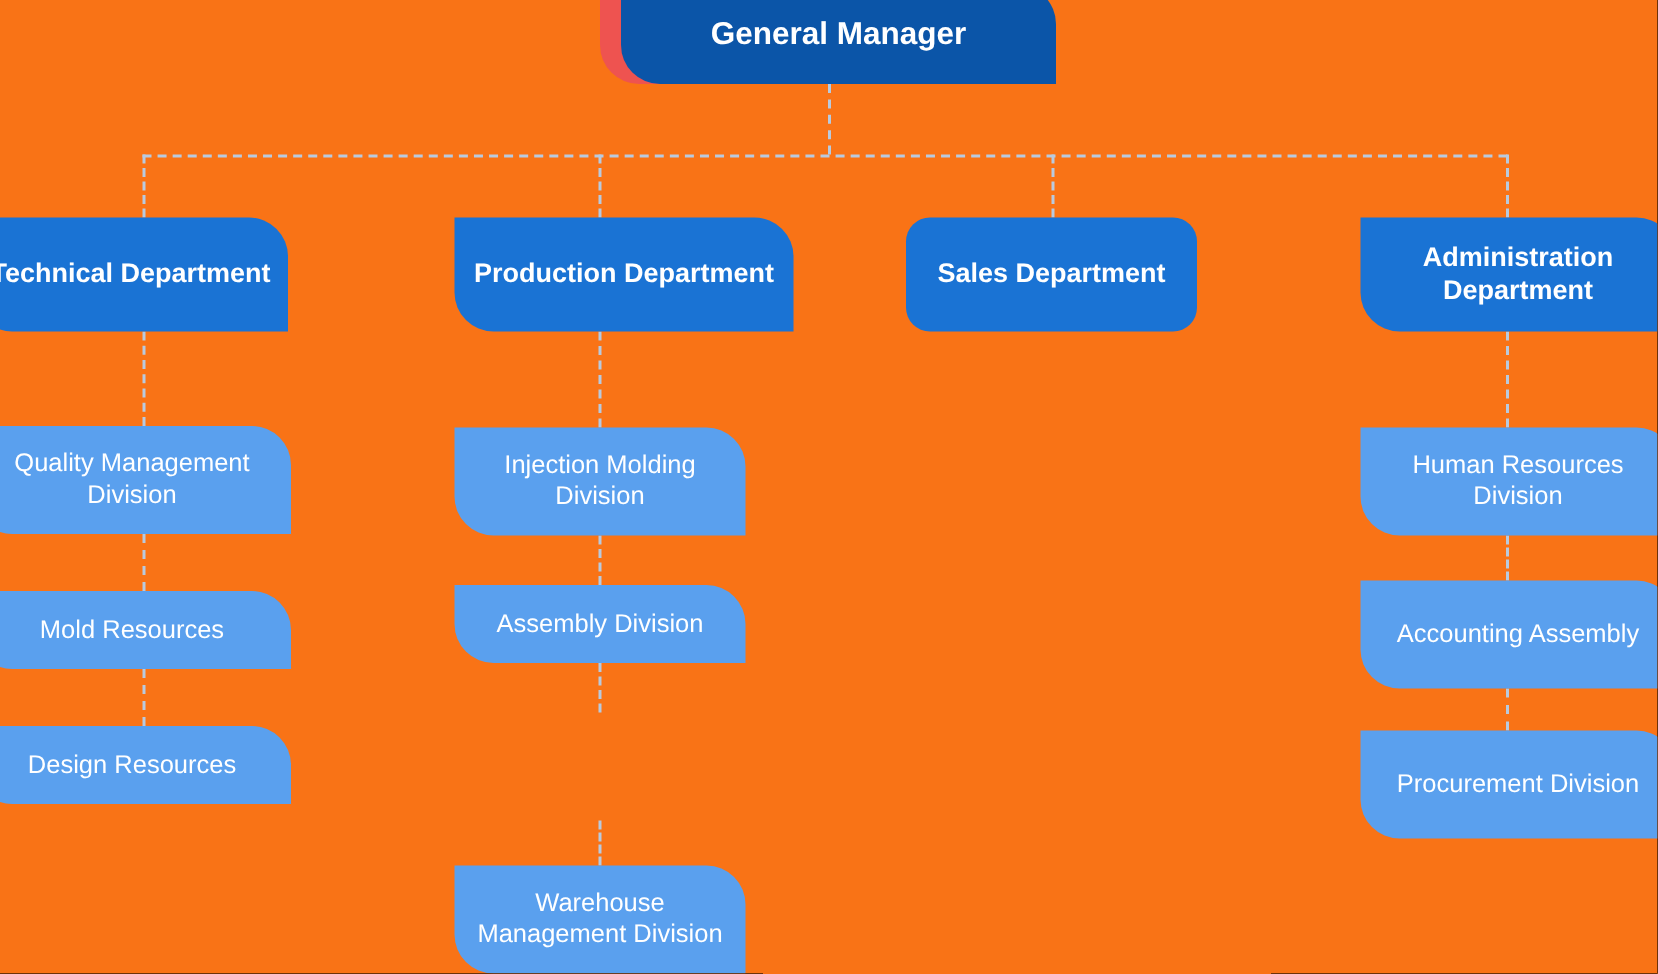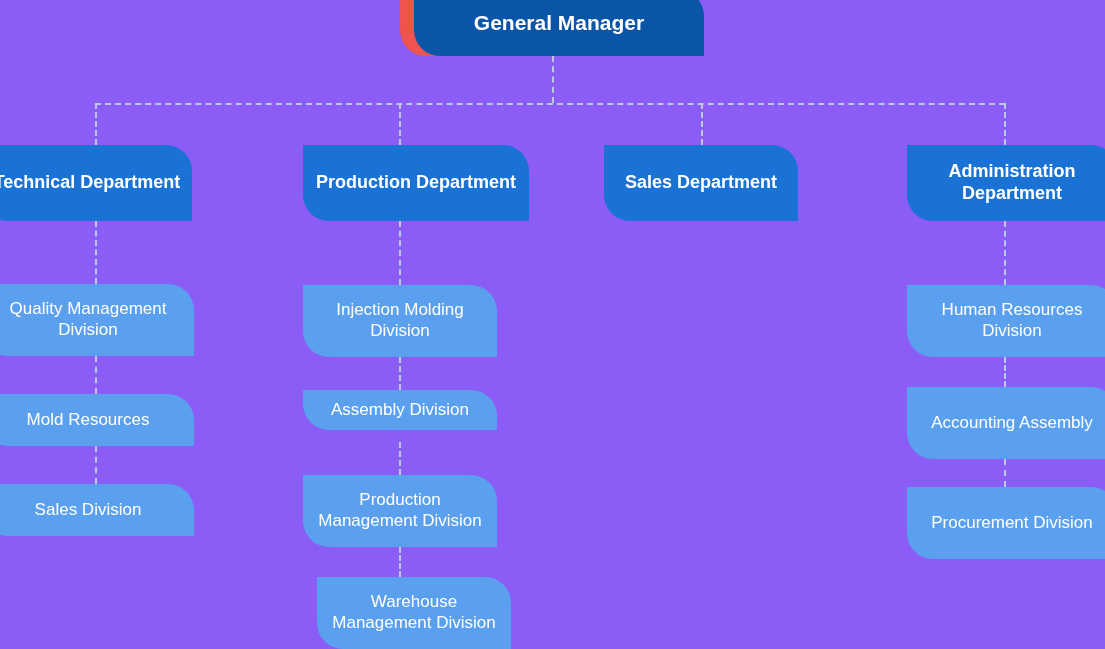--- a/index.html
+++ b/index.html
@@ -4,21 +4,21 @@
 <style>
   html, body {
     margin: 0;
     padding: 0;
     background: #000000;
   }
   #chart-canvas {
     position: relative;
     width: 1105px;
     height: 649px;
-    background: #8b5cf6;
+    background: #f97316;
     overflow: hidden;
     font-family: "Liberation Sans", sans-serif;
   }
 
   
   .conn {
     position: absolute;
     background: transparent;
   }
   .conn-v {
@@ -91,62 +91,59 @@
   <div class="conn conn-v" style="left:1004px; top:103px; height:42px;"></div>
 
   <div class="node node-dept" style="left:-18px; top:145px; width:210px; height:76px;">
     <span>Technical Department</span>
   </div>
 
   <div class="node node-dept" style="left:303px; top:145px; width:226px; height:76px;">
     <span>Production Department</span>
   </div>
 
-  <div class="node node-dept" style="left:604px; top:145px; width:194px; height:76px;">
+  <div class="node node-dept" style="left:604px; top:145px; width:194px; height:76px;border-radius:16px;">
     <span>Sales Department</span>
   </div>
 
   <div class="node node-dept" style="left:907px; top:145px; width:210px; height:76px;">
     <span>Administration Department</span>
   </div>
 
   <div class="conn conn-v" style="left:95px; top:221px; height:63px;"></div>
   <div class="conn conn-v" style="left:95px; top:356px; height:38px;"></div>
   <div class="conn conn-v" style="left:95px; top:446px; height:38px;"></div>
 
   <div class="node node-div" style="left:-18px; top:284px; width:212px; height:72px;">
     <span>Quality Management Division</span>
   </div>
 
   <div class="node node-div" style="left:-18px; top:394px; width:212px; height:52px;">
     <span>Mold Resources</span>
   </div>
 
   <div class="node node-div" style="left:-18px; top:484px; width:212px; height:52px;">
-    <span>Sales Division</span>
+    <span>Design Resources</span>
   </div>
 
   <div class="conn conn-v" style="left:399px; top:221px; height:64px;"></div>
   <div class="conn conn-v" style="left:399px; top:357px; height:33px;"></div>
   <div class="conn conn-v" style="left:399px; top:442px; height:33px;"></div>
   <div class="conn conn-v" style="left:399px; top:547px; height:30px;"></div>
 
   <div class="node node-div" style="left:303px; top:285px; width:194px; height:72px;">
     <span>Injection Molding Division</span>
   </div>
 
-  <div class="node node-div" style="left:303px; top:390px; width:194px; height:40px;">
+  <div class="node node-div" style="left:303px; top:390px; width:194px; height:52px;">
     <span>Assembly Division</span>
   </div>
 
-  <div class="node node-div" style="left:303px; top:475px; width:194px; height:72px;">
-    <span>Production Management Division</span>
-  </div>
 
-  <div class="node node-div" style="left:303px; top:577px; width:194px; height:72px;margin-left:14px;">
+  <div class="node node-div" style="left:303px; top:577px; width:194px; height:72px;">
     <span>Warehouse Management Division</span>
   </div>
 
   <div class="conn conn-v" style="left:1004px; top:221px; height:64px;"></div>
   <div class="conn conn-v" style="left:1004px; top:357px; height:30px;"></div>
   <div class="conn conn-v" style="left:1004px; top:459px; height:28px;"></div>
 
   <div class="node node-div" style="left:907px; top:285px; width:210px; height:72px;">
     <span>Human Resources Division</span>
   </div>

